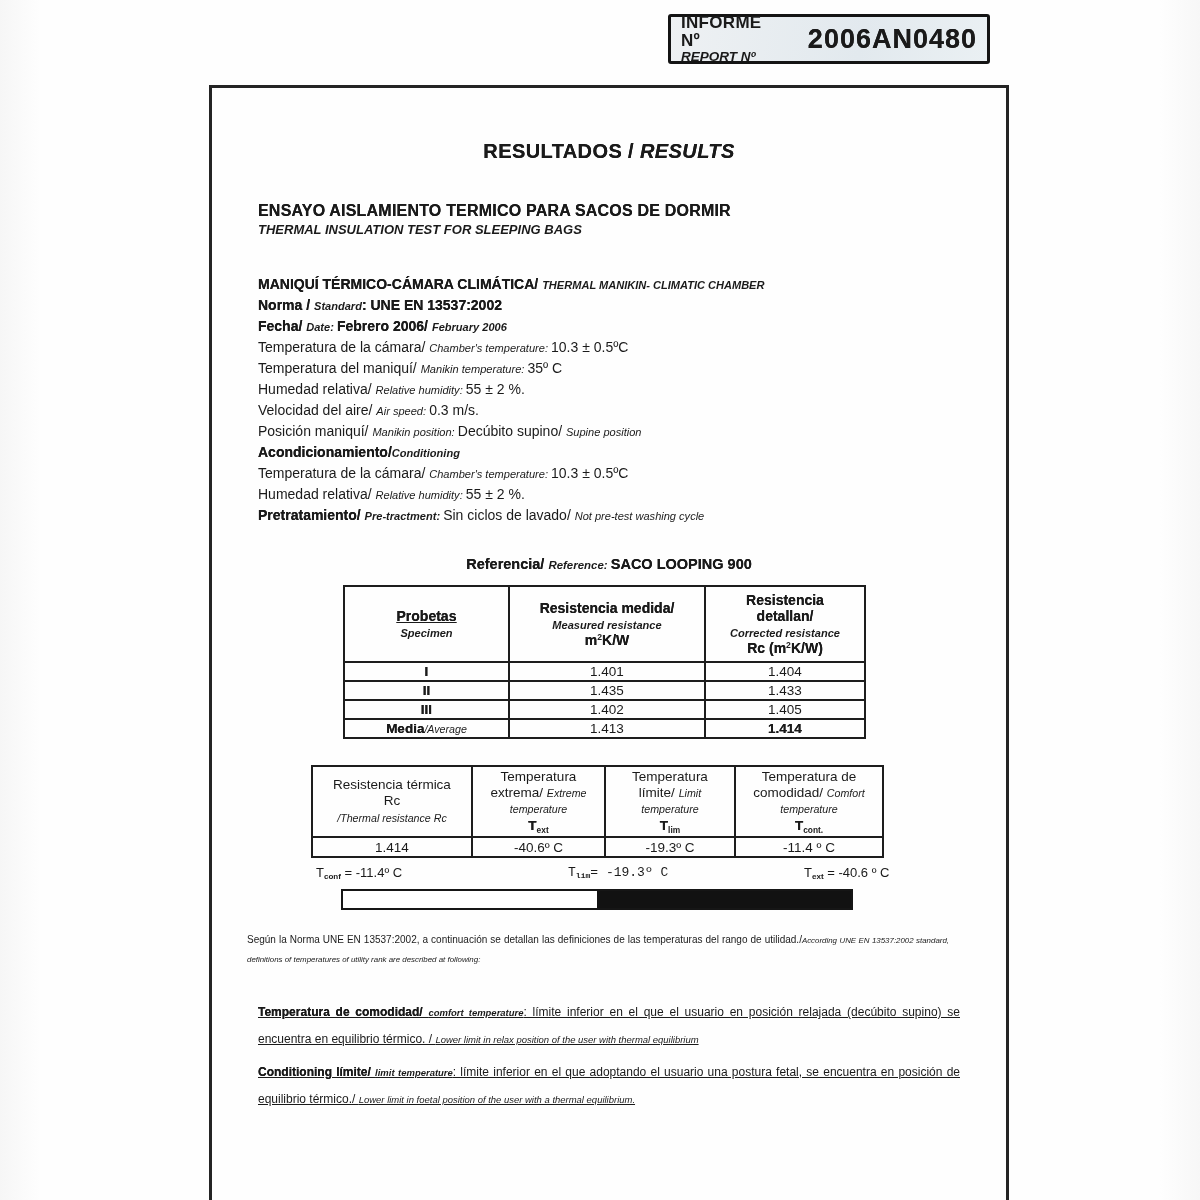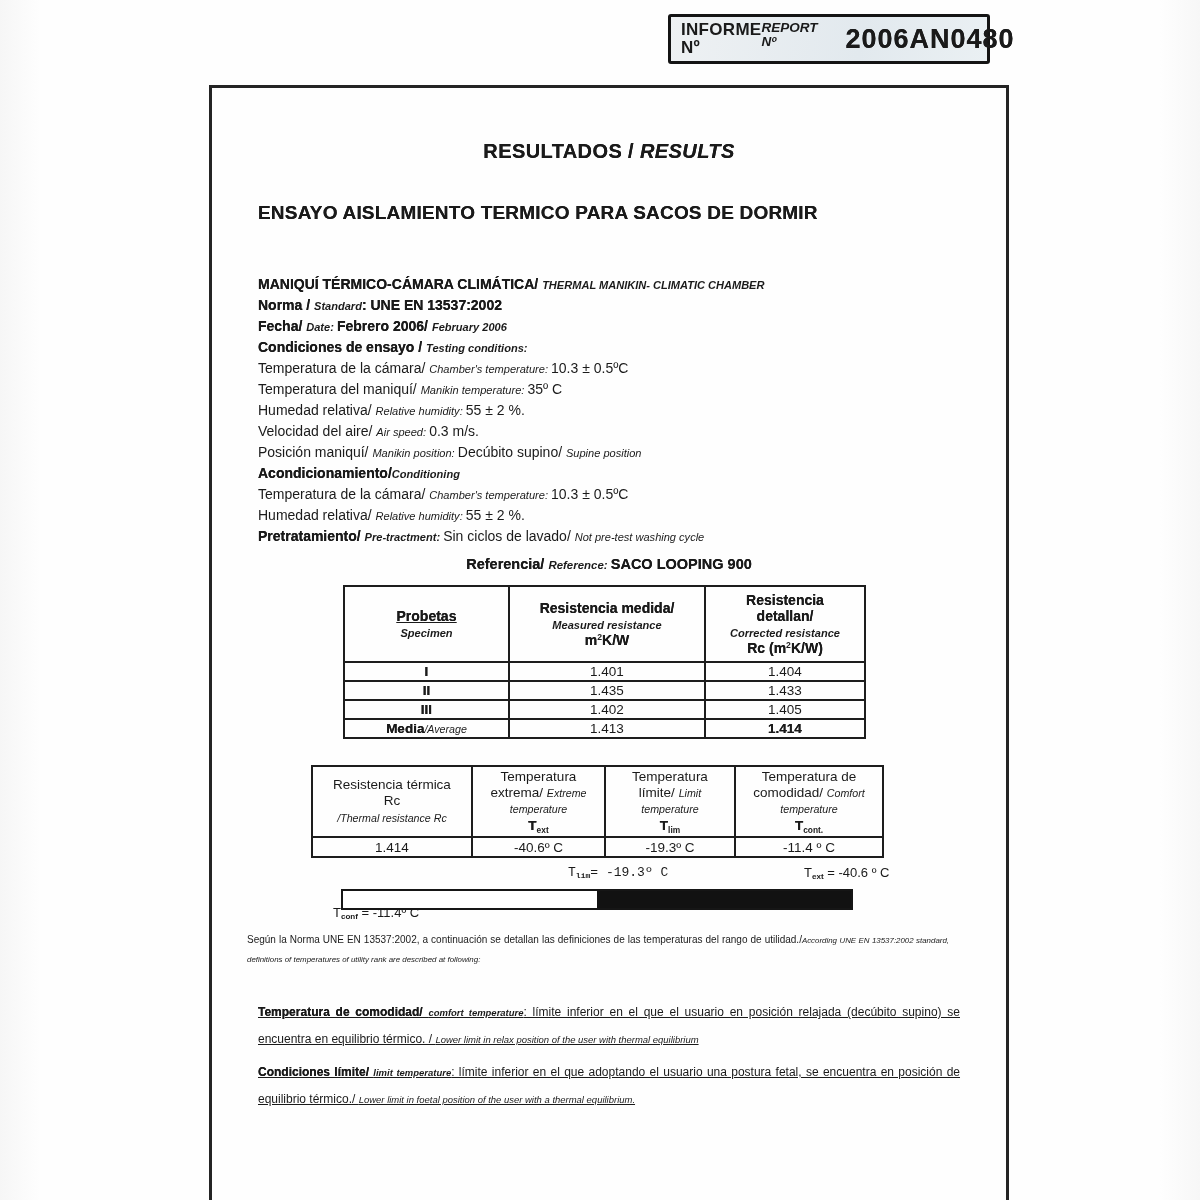--- a/index.html
+++ b/index.html
@@ -6,35 +6,35 @@
   html,body { width:1200px; height:1200px; background:#fdfdfd; overflow:hidden;
     font-family:"Liberation Sans", sans-serif; color:#1a1a1a; }
   .scan { position:relative; width:1200px; height:1200px;
     background:linear-gradient(90deg,#f6f6f6 0,#fefefe 40px,#fefefe 1160px,#f7f7f7 1200px); }
 
   
   .report-box { position:absolute; left:668px; top:14px; width:322px; height:50px;
     border:3px solid #141414; border-radius:3px;
     background:linear-gradient(100deg,#eef1f3,#e2e9ee 60%,#eaf0f3);
     display:flex; align-items:center; padding:2px 10px; }
-  .report-labels { display:flex; flex-direction:row; line-height:1.05; }
+  .report-labels { display:flex; flex-direction:column; line-height:1.05; }
   .report-label-1 { font-size:17px; font-weight:700; letter-spacing:0.3px; }
   .report-label-2 { font-size:13.5px; font-weight:700; font-style:italic; }
   .report-number { font-size:27px; font-weight:700; letter-spacing:1px; margin-left:28px;
     text-shadow:0 0 0.6px #222; }
 
   
   .page { position:absolute; left:209px; top:85px; width:800px; height:1170px;
     border:3px solid #242424; background:#fefefe; }
 
   .title { position:absolute; top:52px; left:0; width:100%; text-align:center;
     font-size:20px; font-weight:700; letter-spacing:0.4px; text-shadow:0 0 0.5px #111; }
 
   .subtitle { position:absolute; top:114px; left:46px; }
-  .subtitle-es { font-size:19px; font-weight:700; letter-spacing:0.2px; text-shadow:0 0 0.5px #111; }
+  .subtitle-es { font-size:16px; font-weight:700; letter-spacing:0.2px; text-shadow:0 0 0.5px #111; }
   .subtitle-en { font-size:13px; font-weight:700; font-style:italic; margin-top:2px; }
 
   .spec { position:absolute; top:186px; left:46px; width:720px;
     font-size:14px; line-height:20px; }
   .spec-line { white-space:nowrap; }
 
   .reference { position:absolute; top:468px; left:0; width:100%; text-align:center;
     font-size:14.5px; }
 
   
@@ -58,21 +58,21 @@
   .tbl-2 { left:99px; top:677px; }
   .tbl-2 th { height:71px; font-size:13.5px; line-height:1.2; padding:2px 3px; font-weight:400; }
   .tbl-2 td { height:20px; font-size:13.5px; }
   .tbl-2 .d1 { width:160px; } .tbl-2 .d2 { width:133px; }
   .tbl-2 .d3 { width:130px; } .tbl-2 .d4 { width:148px; }
   .segline { display:block; }
 
   
   .bar-labels { position:absolute; top:777px; left:0; width:100%; height:18px; font-size:13px; }
   .bar-label { position:absolute; white-space:nowrap; }
-  .bar-label.l1 { left:121px;margin-top:40px; } .bar-label.l2 { left:356px;font-family:Liberation Mono, monospace; } .bar-label.l3 { left:592px; }
+  .bar-label.l1 { left:104px; } .bar-label.l2 { left:356px;font-family:Liberation Mono, monospace; } .bar-label.l3 { left:592px; }
   .scale-bar { position:absolute; top:801px; left:129px; width:512px; height:21px;
     border:2px solid #161616; background:#fff; display:flex; }
   .scale-white { height:100%; background:#ffffff; }
   .scale-black { height:100%; flex:1; }
 
   
   .intro { position:absolute; top:843px; left:35px; width:702px;
     font-size:10px; line-height:17.5px; text-align:justify; }
   .defs { position:absolute; top:911px; left:46px; width:702px;
     font-size:12px; line-height:26px; text-align:justify;text-decoration:underline; }
@@ -90,27 +90,27 @@
     </div>
     <span class="report-number">2006AN0480</span>
   </div>
 
   <div class="page">
 
     <div class="title"><span class="seg-b">RESULTADOS / </span><span class="seg-bI">RESULTS</span></div>
 
     <div class="subtitle">
       <div class="subtitle-es">ENSAYO AISLAMIENTO TERMICO PARA SACOS DE DORMIR</div>
+      <div class="subtitle-en">THERMAL INSULATION TEST FOR SLEEPING BAGS</div>
     </div>
 
     <div class="spec">
         <div class="spec-line"><span class="seg-b">MANIQUÍ TÉRMICO-CÁMARA CLIMÁTICA/ </span><span class="seg-bi">THERMAL MANIKIN- CLIMATIC CHAMBER</span></div>
         <div class="spec-line"><span class="seg-b">Norma / </span><span class="seg-bi">Standard</span><span class="seg-b">:  UNE EN 13537:2002</span></div>
         <div class="spec-line"><span class="seg-b">Fecha/ </span><span class="seg-bi">Date: </span><span class="seg-b">Febrero 2006/ </span><span class="seg-bi">February 2006</span></div>
-        <div class="spec-line"><span class="seg-b">Condiciones de ensayo / </span><span class="seg-bi">Testing conditions:</span></div>
         <div class="spec-line"><span class="seg-n">Temperatura de la cámara/ </span><span class="seg-i">Chamber's temperature: </span><span class="seg-n">10.3  ± 0.5ºC</span></div>
         <div class="spec-line"><span class="seg-n">Temperatura del maniquí/ </span><span class="seg-i">Manikin temperature: </span><span class="seg-n">35º C</span></div>
         <div class="spec-line"><span class="seg-n">Humedad relativa/ </span><span class="seg-i">Relative humidity:  </span><span class="seg-n">55 ± 2 %.</span></div>
         <div class="spec-line"><span class="seg-n">Velocidad del aire/ </span><span class="seg-i">Air speed:  </span><span class="seg-n">0.3 m/s.</span></div>
         <div class="spec-line"><span class="seg-n">Posición maniquí/ </span><span class="seg-i">Manikin position: </span><span class="seg-n">Decúbito supino/ </span><span class="seg-i">Supine position</span></div>
         <div class="spec-line"><span class="seg-b">Acondicionamiento/</span><span class="seg-bi">Conditioning</span></div>
         <div class="spec-line"><span class="seg-n">Temperatura de la cámara/ </span><span class="seg-i">Chamber's temperature: </span><span class="seg-n">10.3  ± 0.5ºC</span></div>
         <div class="spec-line"><span class="seg-n">Humedad relativa/ </span><span class="seg-i">Relative humidity:  </span><span class="seg-n">55 ± 2 %.</span></div>
         <div class="spec-line"><span class="seg-b">Pretratamiento/ </span><span class="seg-bi">Pre-tractment: </span><span class="seg-n">Sin ciclos de lavado/ </span><span class="seg-i">Not pre-test washing cycle</span></div>
       </div>
@@ -206,17 +206,17 @@
     </div>
     <div class="scale-bar">
       <div class="scale-white" style="width: 50%; background: rgb(255, 255, 255);"></div>
       <div class="scale-black" style="background: rgb(18, 18, 18);"></div>
     </div>
 
     <div class="intro"><span class="seg-n">Según la Norma UNE EN 13537:2002, a continuación se detallan las definiciones de las temperaturas del rango de utilidad./</span><span class="seg-i">According UNE EN 13537:2002 standard, definitions of temperatures of utility rank are described at following:</span></div>
 
     <div class="defs">
         <div class="def-para"><span class="seg-b">Temperatura de comodidad/ </span><span class="seg-bi">comfort temperature</span><span class="seg-n">: límite inferior en el que el usuario en posición relajada (decúbito supino) se encuentra en equilibrio térmico. / </span><span class="seg-i">Lower limit in relax position of the user with thermal equilibrium</span></div>
-        <div class="def-para"><span class="seg-b">Condiciones límite/ </span><span class="seg-bi">limit temperature</span><span class="seg-n">: límite inferior en el que adoptando el usuario una postura fetal, se encuentra en posición de equilibrio térmico./ </span><span class="seg-i">Lower limit in foetal position of the user with a thermal equilibrium.</span></div>
+        <div class="def-para"><span class="seg-b">Conditioning límite/ </span><span class="seg-bi">limit temperature</span><span class="seg-n">: límite inferior en el que adoptando el usuario una postura fetal, se encuentra en posición de equilibrio térmico./ </span><span class="seg-i">Lower limit in foetal position of the user with a thermal equilibrium.</span></div>
       </div>
 
   </div>
 </div>
 
 </body></html>

